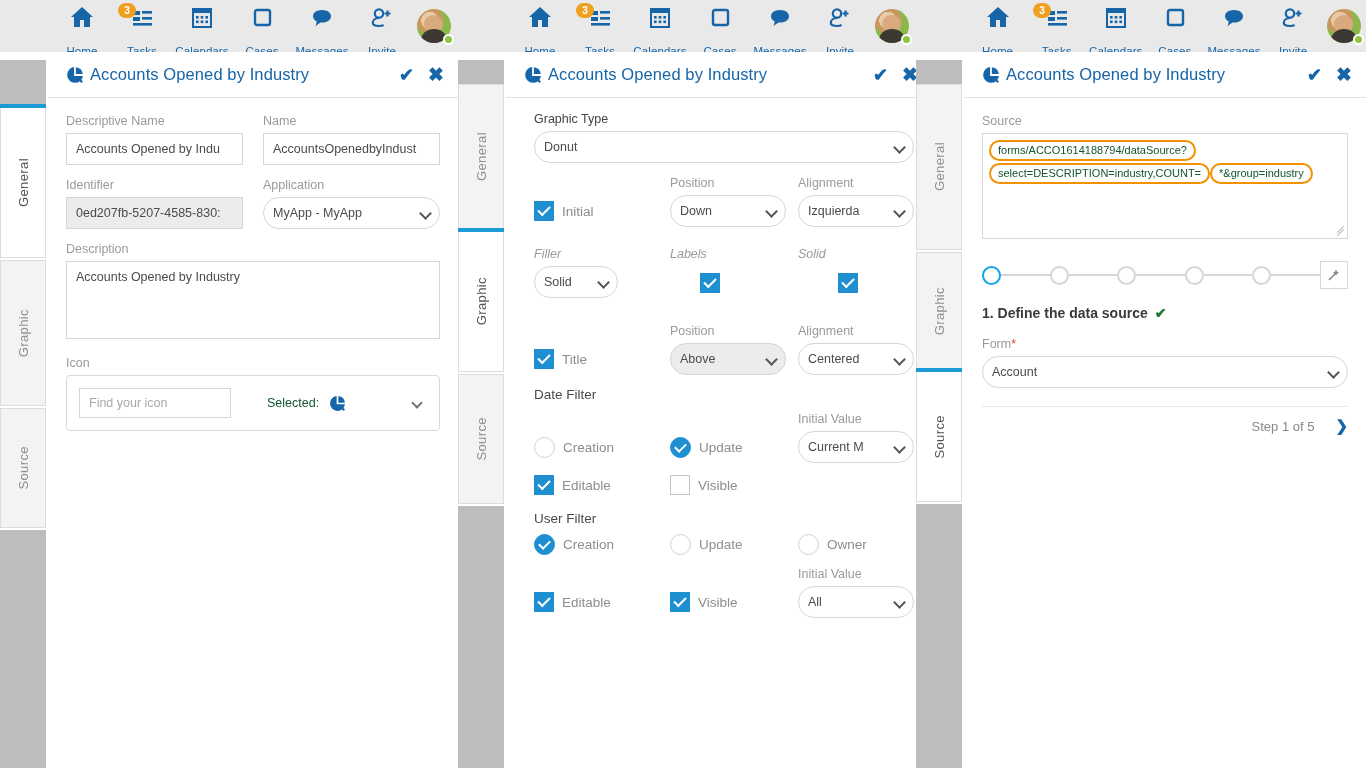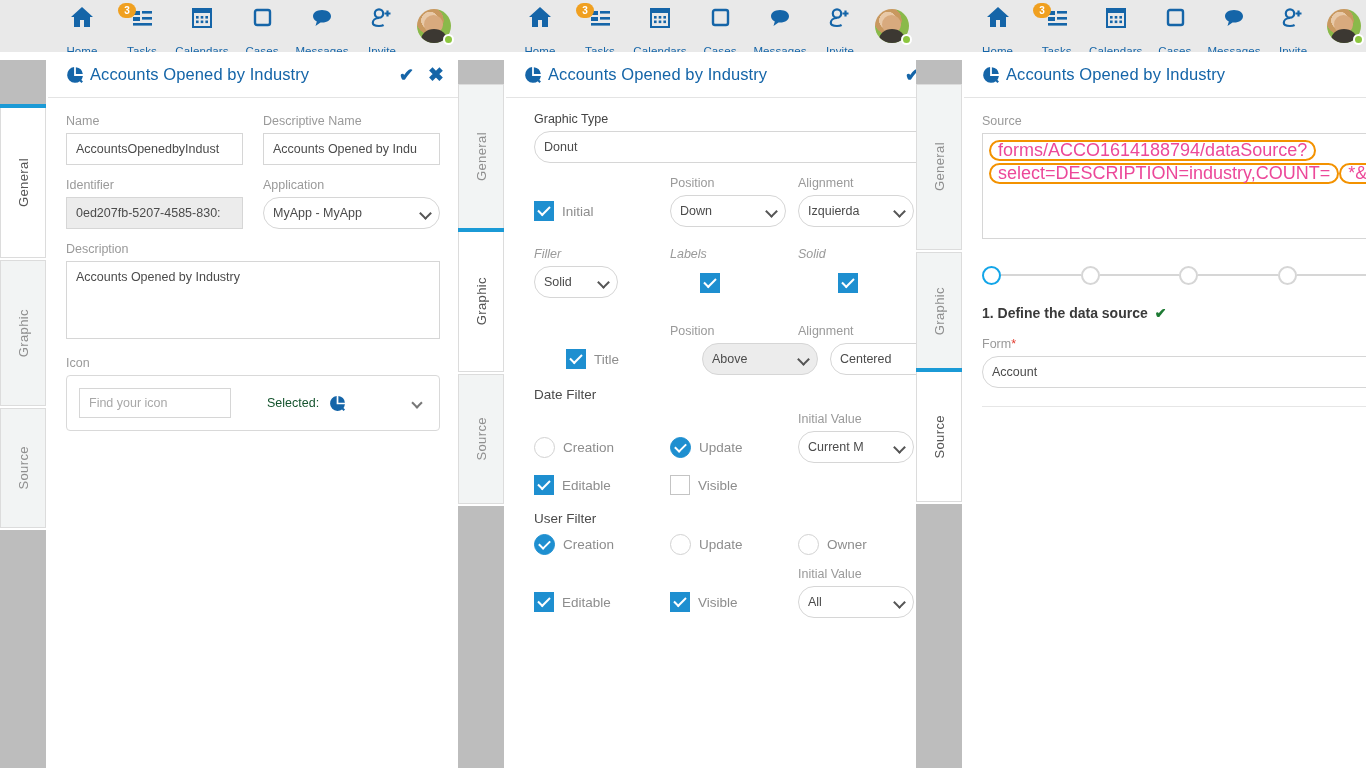--- a/index.html
+++ b/index.html
@@ -145,21 +145,21 @@
   
   .g2 { padding: 14px 18px 0 28px; }
   .cols { display: grid; grid-template-columns: 124px 116px 116px; column-gap: 12px; }
   .sm-sel { width: 100%; height: 32px; }
   .sec-title { font-size: 13.5px; color: #4a4a4a; margin: 12px 0 8px 0; }
 
   
   .hl {
     display: inline-block;
     border: 2.5px solid #f39200; border-radius: 14px;
-    padding: 0px 7px; font-size: 18px; color: #ec4899; line-height: 17px;
+    padding: 0px 7px; font-size: 11px; color: #14532d; line-height: 17px;
     background: #fff; white-space: nowrap;
   }
   .src-box {
     border: 1px solid #d6d6d6; height: 106px; padding: 6px 6px; position: relative; background:#fff;
   }
   .src-line { margin-bottom: 2px; white-space: nowrap; }
   .resize-grip { position:absolute; right:2px; bottom:2px; width:9px; height:9px; }
   .resize-grip i { display:block; border-bottom:1px solid #b5b5b5; transform:rotate(-45deg); margin:2px 0;}
   .stepper { display: flex; align-items: center; margin: 22px 0 16px 0; }
   .dot { width: 19px; height: 19px; border-radius: 50%; border: 2.5px solid #d6d6d6; background:#fff; flex:0 0 19px; cursor:pointer;}
@@ -279,26 +279,26 @@
               </svg>
           </span>
           <span class="panel-title">Accounts Opened by Industry</span>
           <span class="head-btn">✔</span>
           <span class="head-btn x">✖</span>
         </div>
 
         <div class="form">
           <div class="row2">
             <div class="fld">
+              <label class="lbl">Descriptive Name</label>
+              <input class="inp" value="Accounts Opened by Indu" style="">
+            </div>
+            <div class="fld">
               <label class="lbl">Name</label>
               <input class="inp" value="AccountsOpenedbyIndust" style="">
-            </div>
-            <div class="fld">
-              <label class="lbl">Descriptive Name</label>
-              <input class="inp" value="Accounts Opened by Indu" style="">
             </div>
           </div>
           <div class="row2">
             <div class="fld">
               <label class="lbl">Identifier</label>
               <input class="inp readonly" readonly="" value="0ed207fb-5207-4585-830:" style="">
             </div>
             <div class="fld">
               <label class="lbl">Application</label>
               <div class="sel-wrap">
@@ -478,21 +478,21 @@
             </div>
             <div style="padding-left:30px;"><span class="cbx on"></span></div>
             <div style="padding-left:40px;"><span class="cbx on"></span></div>
           </div>
 
           <div class="cols" style="margin-top:26px;">
             <div></div>
             <label class="lbl">Position</label>
             <label class="lbl">Alignment</label>
           </div>
-          <div class="cols" style="align-items:center;margin-left:32px;">
+          <div class="cols" style="align-items:center;">
             <div class="ctl-row">
               <span class="cbx on"></span>
               <span class="ctl-txt">Title</span>
             </div>
             <div class="sel-wrap gray">
               <select class="inp sm-sel">
                 <option>Above</option>
               </select>
             </div>
             <div class="sel-wrap">

